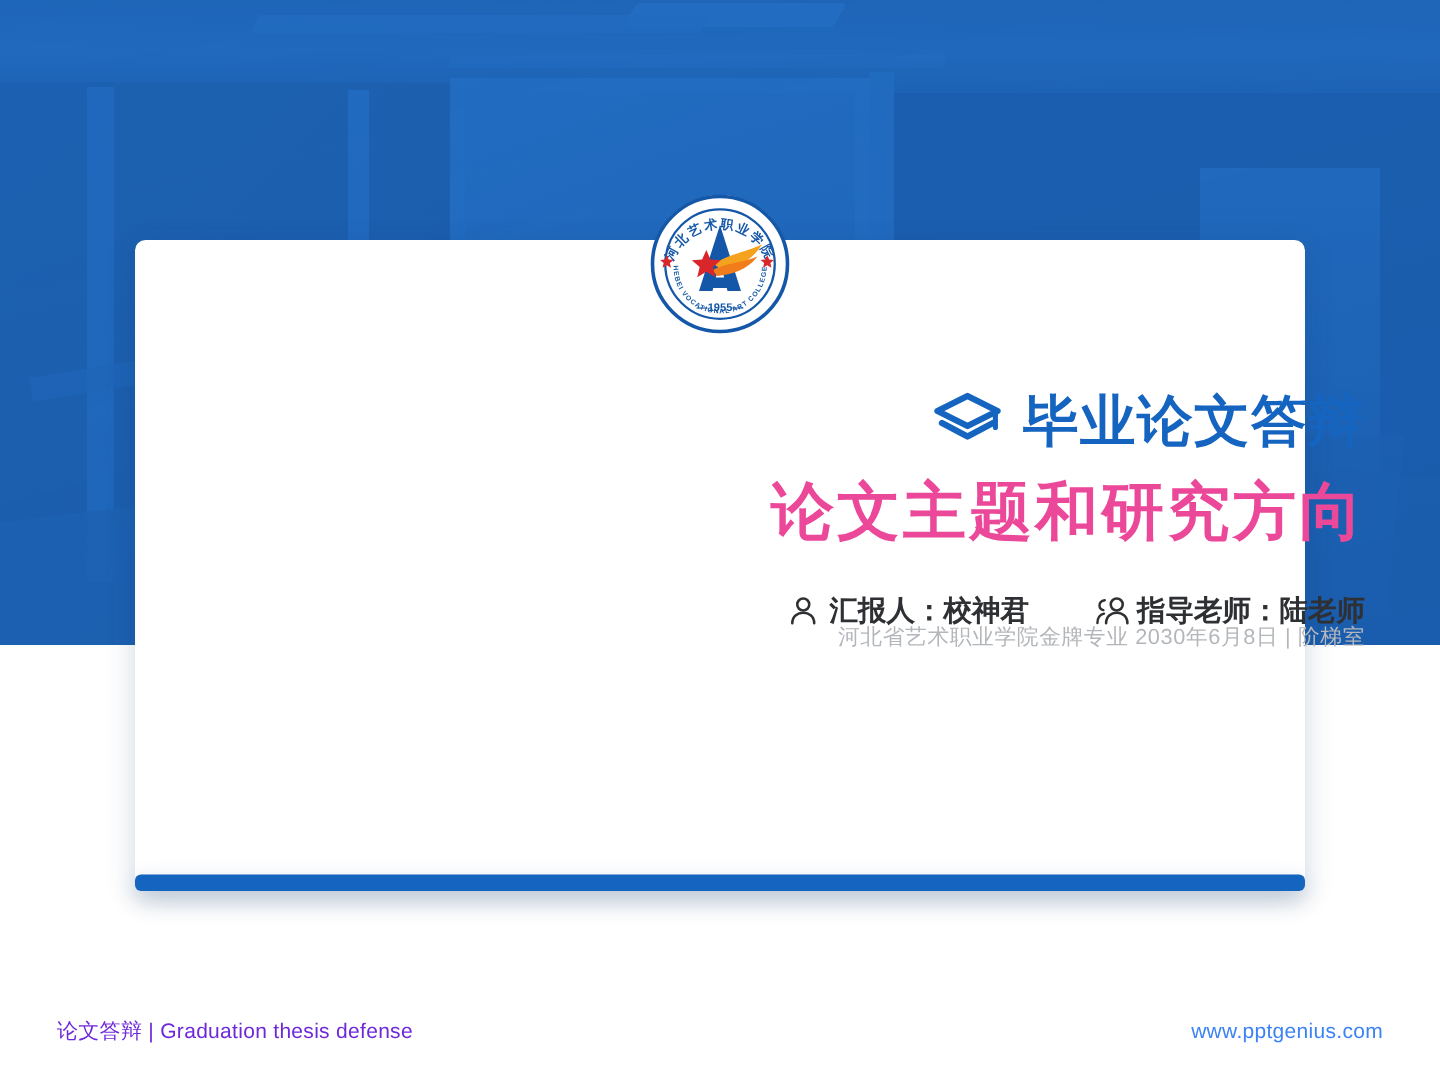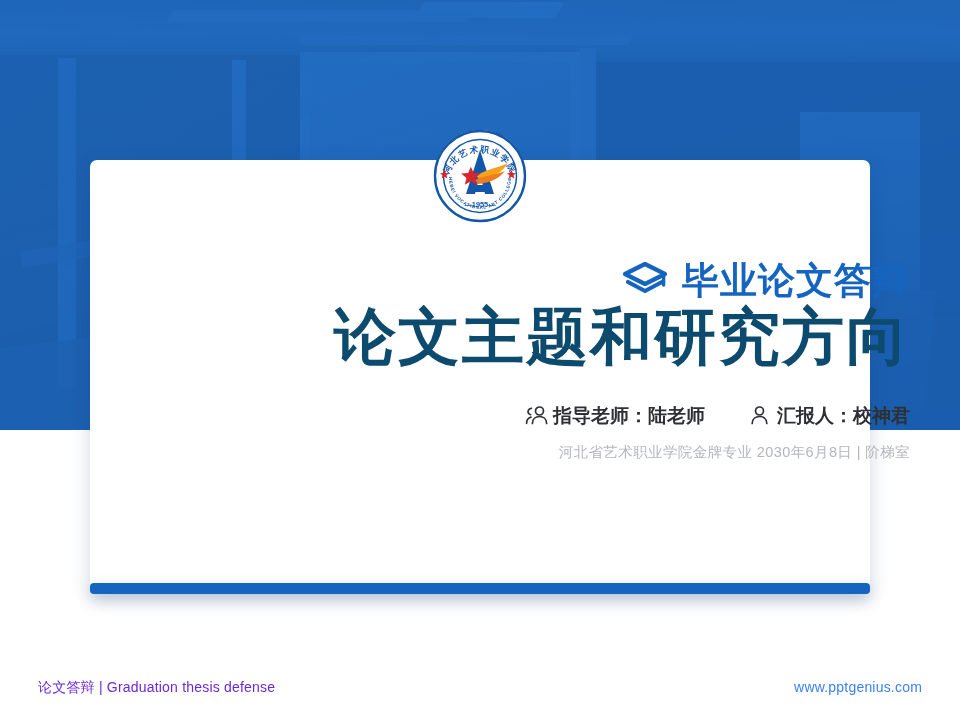--- a/index.html
+++ b/index.html
@@ -123,39 +123,38 @@
     margin-top:100px;
     display:flex; align-items:center; gap:14px;
   }
   .cap-icon { width:46px; height:40px; flex:none; }
   .kicker-text {
     font-size:37px; font-weight:bold; color:#1464c0;
     letter-spacing:1px; line-height:1;
   }
 
   .headline {
-    margin-top:4px;
-    font-size:62px; font-weight:bold;
-    color:#0c4a6e;
+    margin-top:18px;
+    font-size:42px; font-weight:bold;
+    color:#ec4899;
     letter-spacing:2px; line-height:1.08;
     white-space:nowrap;
   }
 
   .people {
     margin-top:34px;
     display:flex; align-items:center; gap:44px;
   }
   .person { display:flex; align-items:center; gap:7px; }
   .person-icon { width:21px; height:21px; flex:none; }
   .person-text {
     font-size:19px; font-weight:bold; color:#2e3033; line-height:1;
   }
 
   .meta {
-    margin-top:19px;
     font-size:14.5px; color:#b3b6ba; letter-spacing:.4px; line-height:1;
   }
 
   
   .footer-left {
     position:absolute; left:38px; top:679px;
     font-size:14px; color:#6d28d9; letter-spacing:.2px;
     z-index:4;
   }
   .footer-right {
@@ -242,38 +241,38 @@
         </svg>
       </span>
       <span class="kicker-text">毕业论文答辩</span>
     </div>
 
     <div class="headline">论文主题和研究方向</div>
 
     <div class="people">
       <div class="person">
         <span class="person-icon">
+          <svg viewBox="0 0 21 21" width="21" height="21" aria-hidden="true">
+            <circle cx="10.5" cy="6" r="4" fill="none" stroke="#2e3033" stroke-width="1.7"></circle>
+            <path d="M3.2 18.5 C3.2 13.6, 7 11.5, 10.5 11.5 C14 11.5, 17.8 13.6, 17.8 18.5" fill="none" stroke="#2e3033" stroke-width="1.7" stroke-linecap="round"></path>
+          </svg>
+        </span>
+        <span class="person-text">汇报人：校神君</span>
+      </div>
+      <div class="person">
+        <span class="person-icon">
           <svg viewBox="0 0 26 21" width="26" height="21" aria-hidden="true">
             <path d="M6.5 3.2 C4.3 3.6, 3 5.0, 3 6.6 C3 8.1, 4.1 9.3, 5.6 9.7" fill="none" stroke="#2e3033" stroke-width="1.6" stroke-linecap="round"></path>
             <path d="M1.6 18.4 C1.6 14.6, 3.6 12.7, 6.0 12.1" fill="none" stroke="#2e3033" stroke-width="1.6" stroke-linecap="round"></path>
             <circle cx="14.5" cy="6" r="4" fill="none" stroke="#2e3033" stroke-width="1.7"></circle>
             <path d="M7.4 18.5 C7.4 13.6, 11.1 11.5, 14.5 11.5 C17.9 11.5, 21.6 13.6, 21.6 18.5" fill="none" stroke="#2e3033" stroke-width="1.7" stroke-linecap="round"></path>
           </svg>
         </span>
         <span class="person-text">指导老师：陆老师</span>
       </div>
-      <div class="person">
-        <span class="person-icon">
-          <svg viewBox="0 0 21 21" width="21" height="21" aria-hidden="true">
-            <circle cx="10.5" cy="6" r="4" fill="none" stroke="#2e3033" stroke-width="1.7"></circle>
-            <path d="M3.2 18.5 C3.2 13.6, 7 11.5, 10.5 11.5 C14 11.5, 17.8 13.6, 17.8 18.5" fill="none" stroke="#2e3033" stroke-width="1.7" stroke-linecap="round"></path>
-          </svg>
-        </span>
-        <span class="person-text">汇报人：校神君</span>
-      </div>
     </div>
 
     <div class="meta">河北省艺术职业学院金牌专业  2030年6月8日 | 阶梯室</div>
   </div>
 
   <div class="footer-left">论文答辩 | Graduation thesis defense</div>
   <div class="footer-right">www.pptgenius.com</div>
 
 </div>
 

